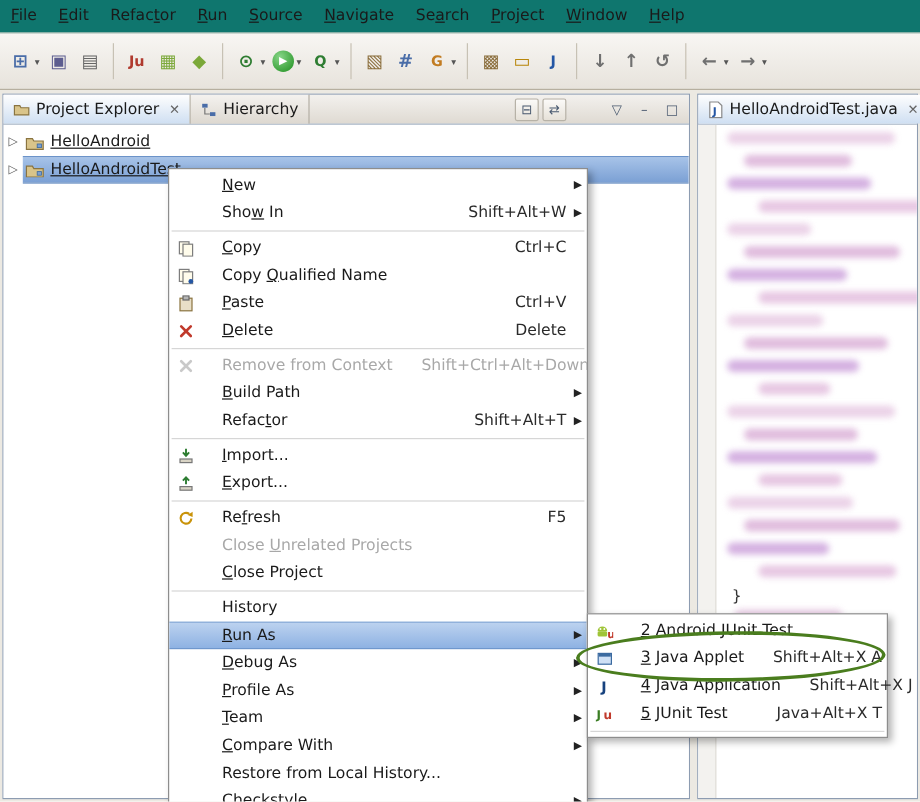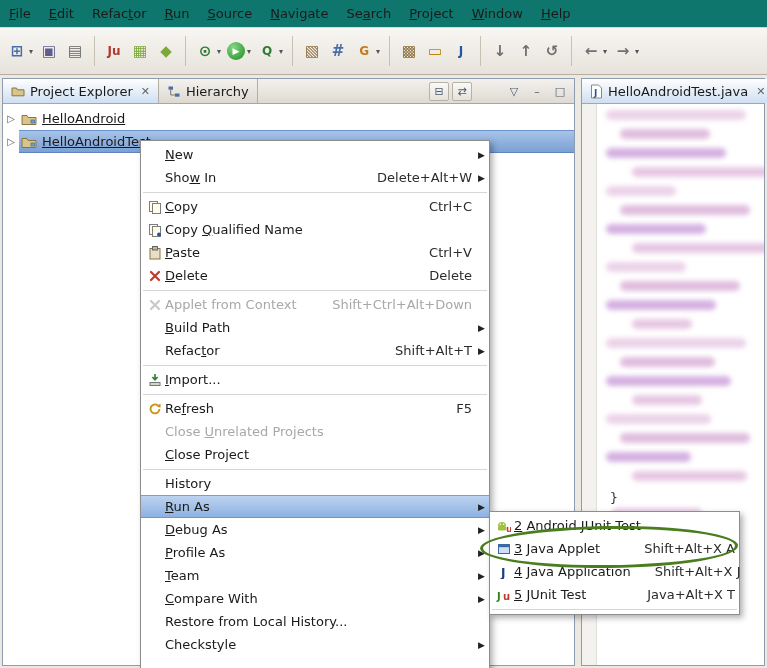--- a/index.html
+++ b/index.html
@@ -59,21 +59,21 @@
   .blur-line { position:absolute; border-radius:5px; filter:blur(2.5px); opacity:.85; }
   .code-brace { position:absolute; left:28px; top:386px; font-family:"DejaVu Sans Mono","Liberation Mono",monospace; font-size:13px; color:#333; }
 
   
   .popup { position:absolute; background:#fff; border:1px solid #8d8d8d;
     box-shadow:3px 3px 6px rgba(0,0,0,.30); padding:2px 0; z-index:50; }
   #context-menu { left:140px; top:140px; width:350px; height:532px; overflow:hidden; }
   #run-as-submenu { left:489px; top:511px; width:251px; z-index:60; }
   .cm-item { display:flex; align-items:center; height:23px; padding:0 4px 0 3px; cursor:default; }
   .cm-icon { width:21px; flex:0 0 21px; display:flex; justify-content:center; align-items:center; }
-  .cm-label { white-space:nowrap; }
+  .cm-label { white-space:nowrap;margin-left:20px; }
   .cm-accel { margin-left:auto; padding-left:24px; color:#2b2b2b; white-space:nowrap; }
   .cm-arrow { width:13px; flex:0 0 13px; text-align:right; color:#222; font-size:9px; }
   .cm-item.disabled .cm-label, .cm-item.disabled .cm-accel { color:#a8a8a8; }
   .cm-item.disabled .cm-icon { opacity:.45; }
   .cm-item.highlight { background:linear-gradient(#bcd2ef,#8eb2e3);
     border-top:1px solid #79a0d3; border-bottom:1px solid #6f97cd; }
   .cm-sep { height:1px; background:#d6d6d6; margin:2.5px 2px; }
 
   #annotation-ellipse { position:absolute; left:480px; top:526px; width:258px; height:42px;
     border:3px solid #4a7d1e; border-radius:50%; z-index:70; pointer-events:none;
@@ -279,21 +279,21 @@
   <div id="context-menu" class="popup">
       <div class="cm-item">
         <span class="cm-icon"></span>
         <span class="cm-label"><u>N</u>ew</span>
         <span class="cm-accel"></span>
         <span class="cm-arrow">▶</span>
       </div>
       <div class="cm-item">
         <span class="cm-icon"></span>
         <span class="cm-label">Sho<u>w</u> In</span>
-        <span class="cm-accel">Delete+Alt+W</span>
+        <span class="cm-accel">Shift+Alt+W</span>
         <span class="cm-arrow">▶</span>
       </div>
       <div class="cm-sep"></div>
       <div class="cm-item">
         <span class="cm-icon">
           <svg width="14" height="14">
             <rect x="1.5" y="1.5" width="8" height="10" fill="#fffceb" stroke="#7d7d7d"></rect>
             <rect x="4.5" y="3.5" width="8" height="10" fill="#fffceb" stroke="#7d7d7d"></rect>
           </svg>
         </span>
@@ -334,21 +334,21 @@
         <span class="cm-accel">Delete</span>
         <span class="cm-arrow"></span>
       </div>
       <div class="cm-sep"></div>
       <div class="cm-item disabled">
         <span class="cm-icon">
           <svg width="14" height="14">
             <path d="M3 3 L11 11 M11 3 L3 11" stroke="#8a8a8a" stroke-width="2.2" stroke-linecap="round"></path>
           </svg>
         </span>
-        <span class="cm-label">Applet from Context</span>
+        <span class="cm-label">Remove from Context</span>
         <span class="cm-accel">Shift+Ctrl+Alt+Down</span>
         <span class="cm-arrow"></span>
       </div>
       <div class="cm-item">
         <span class="cm-icon"></span>
         <span class="cm-label"><u>B</u>uild Path</span>
         <span class="cm-accel"></span>
         <span class="cm-arrow">▶</span>
       </div>
       <div class="cm-item">
@@ -359,20 +359,31 @@
       </div>
       <div class="cm-sep"></div>
       <div class="cm-item">
         <span class="cm-icon">
           <svg width="14" height="14">
             <rect x="2" y="9.5" width="10" height="3" fill="#d9d4c5" stroke="#777"></rect>
             <path d="M7 1 v5.4 M4.4 4 L7 6.8 L9.6 4" fill="none" stroke="#2e7d32" stroke-width="1.6"></path>
           </svg>
         </span>
         <span class="cm-label"><u>I</u>mport...</span>
+        <span class="cm-accel"></span>
+        <span class="cm-arrow"></span>
+      </div>
+      <div class="cm-item">
+        <span class="cm-icon">
+          <svg width="14" height="14">
+            <rect x="2" y="9.5" width="10" height="3" fill="#d9d4c5" stroke="#777"></rect>
+            <path d="M7 7.5 v-5 M4.4 4.6 L7 1.8 L9.6 4.6" fill="none" stroke="#2e7d32" stroke-width="1.6"></path>
+          </svg>
+        </span>
+        <span class="cm-label"><u>E</u>xport...</span>
         <span class="cm-accel"></span>
         <span class="cm-arrow"></span>
       </div>
       <div class="cm-sep"></div>
       <div class="cm-item">
         <span class="cm-icon">
           <svg width="14" height="14">
             <path d="M11.5 7 a4.5 4.5 0 1 1 -1.8 -3.7" fill="none" stroke="#c9930a" stroke-width="1.8"></path>
             <path d="M12.5 1.5 L12.5 5.8 L8.4 4.2 Z" fill="#c9930a"></path>
           </svg>

